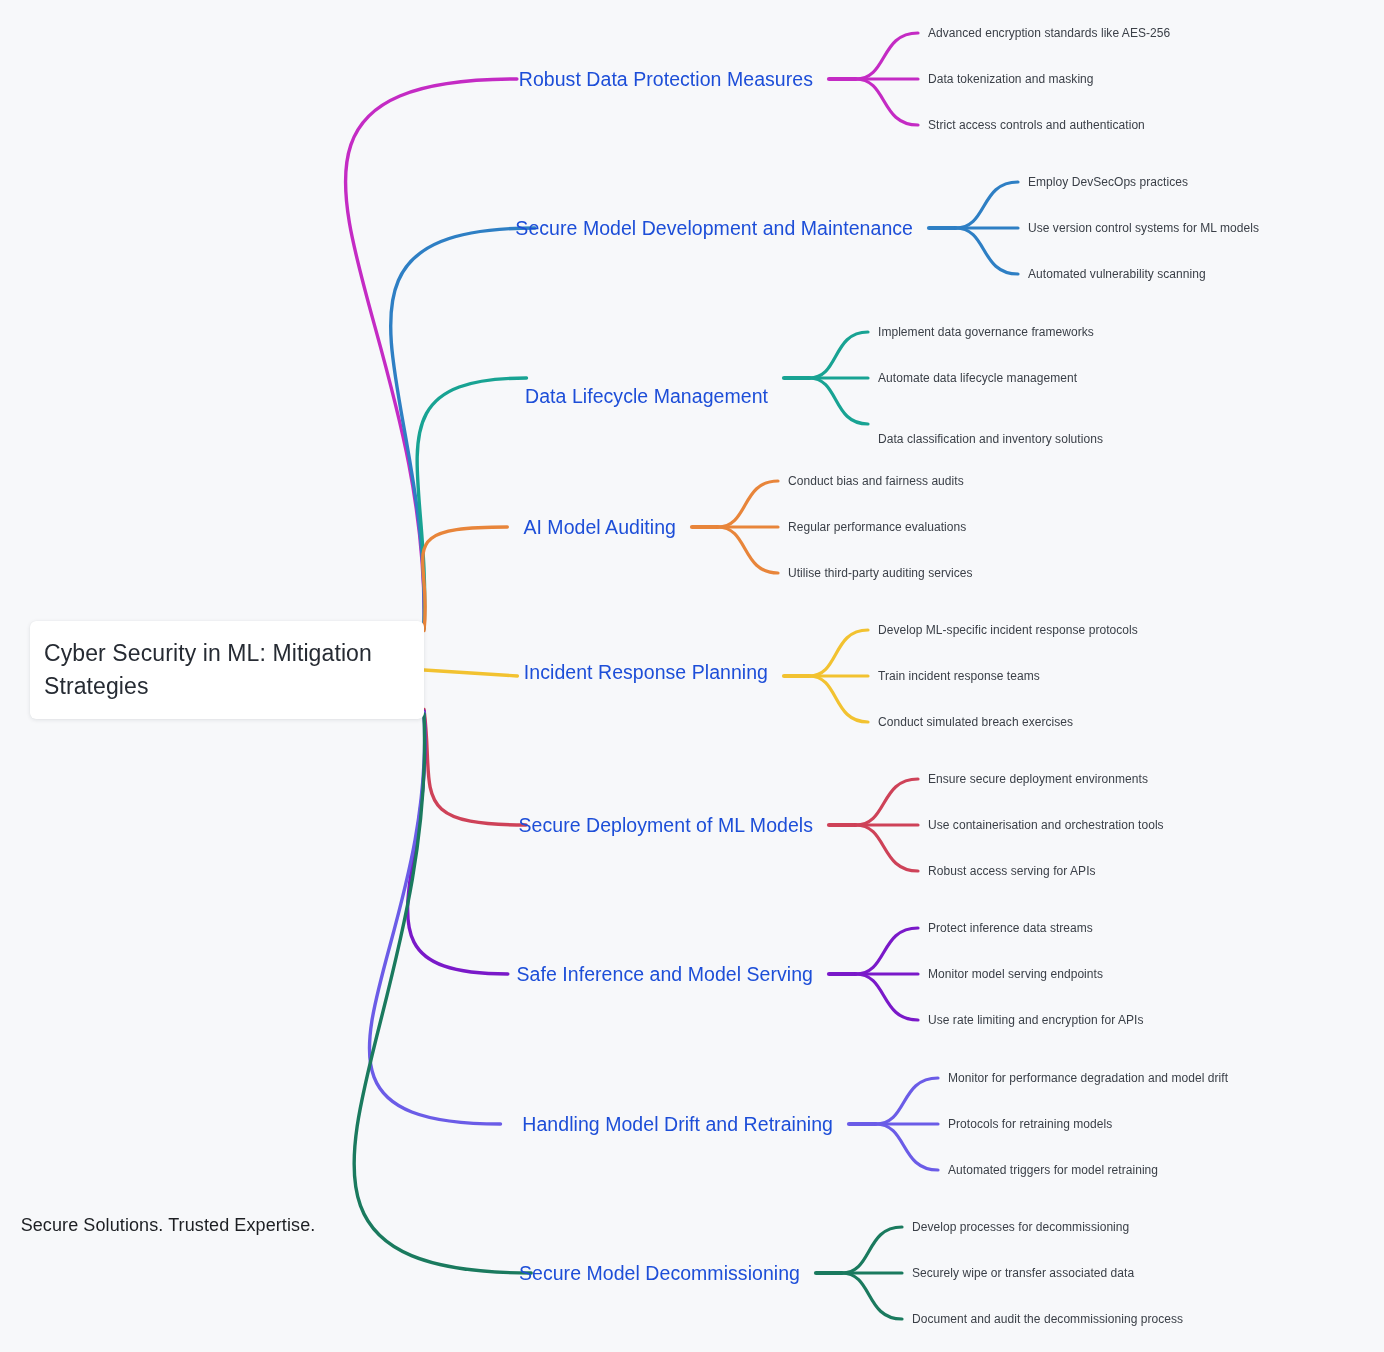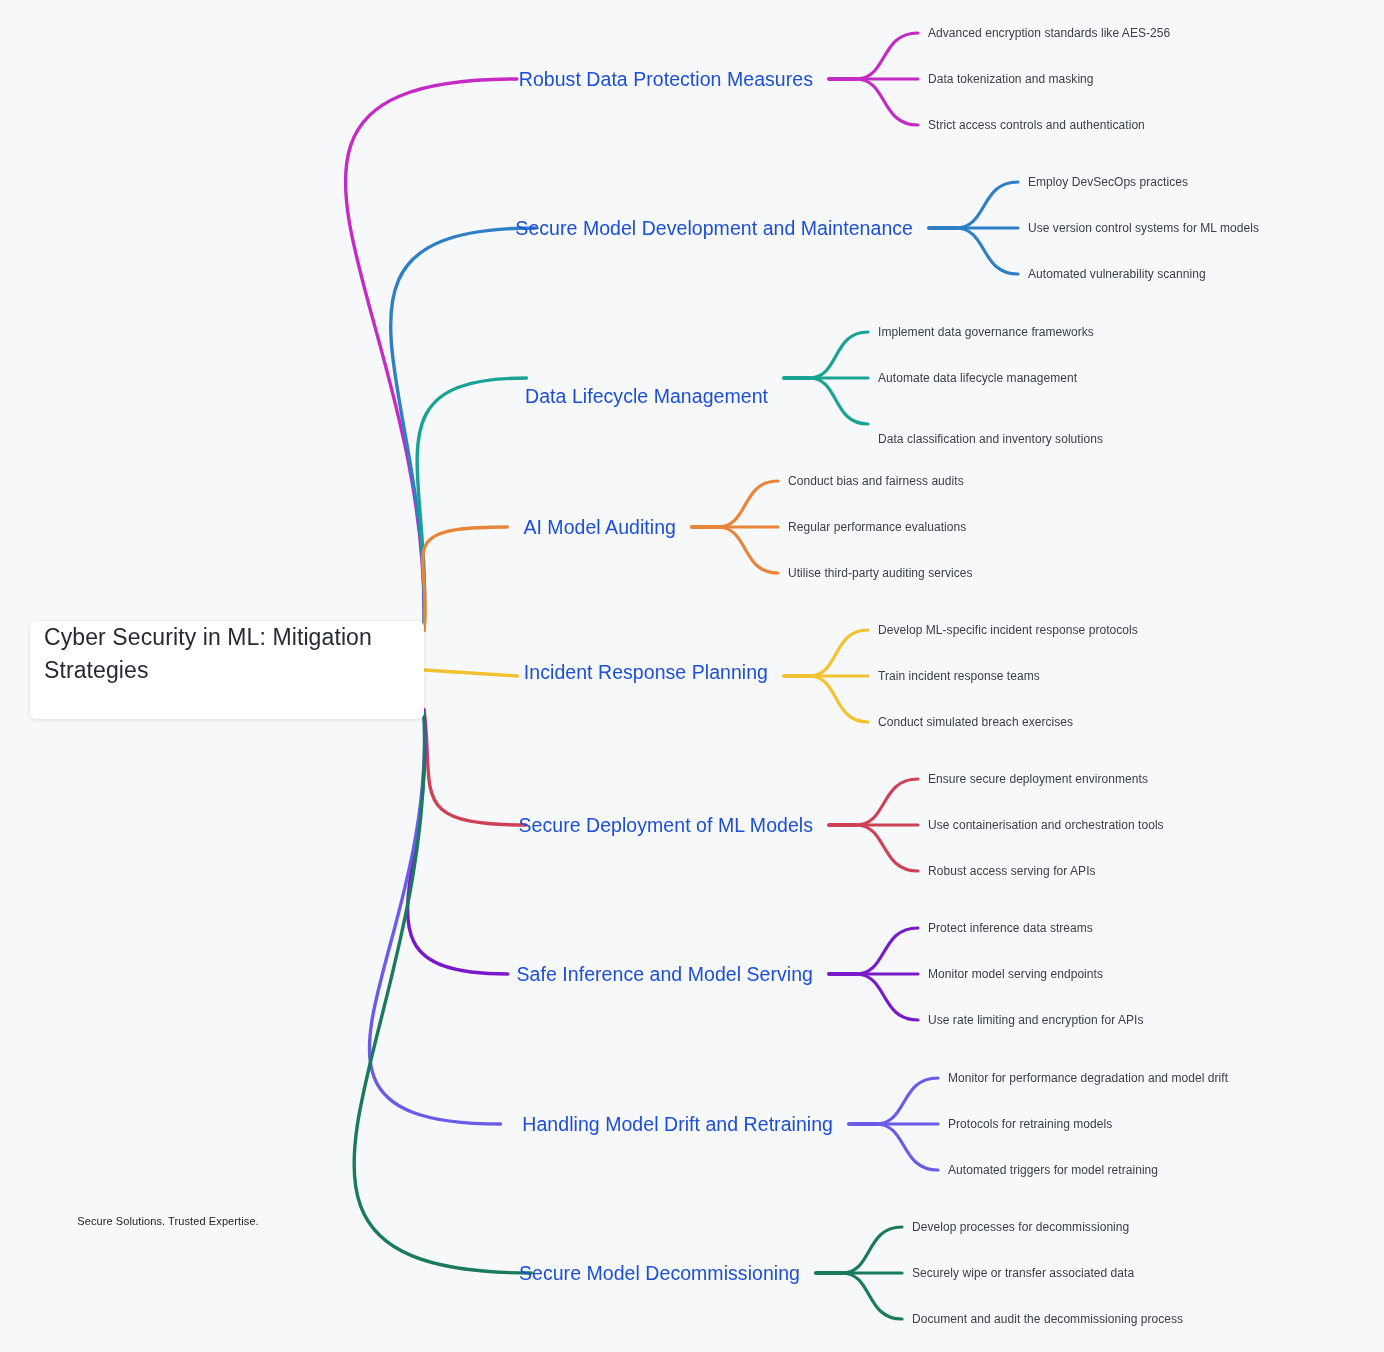--- a/index.html
+++ b/index.html
@@ -39,21 +39,21 @@
     position: absolute;
     left: 30px;
     top: 621px;
     width: 394px;
     height: 98px;
     background: #ffffff;
     border-radius: 6px;
     box-shadow: 0 1px 4px rgba(20,25,40,0.10), 0 0 1px rgba(20,25,40,0.08);
     box-sizing: border-box;
     display: flex;
-    align-items: flex-start;
+    align-items: center;
     padding: 0 26px 0 14px;
   }
   .root-label {
     font-size: 23px;
     line-height: 33px;
     color: #262b33;
     letter-spacing: 0.1px;
     font-weight: 400;
   }
 
@@ -98,21 +98,21 @@
   .logo-word {
     font-size: 52px;
     font-weight: 700;
     color: #0c0c0d;
     letter-spacing: -1.2px;
     line-height: 1;
     font-family: "Liberation Sans", "DejaVu Sans", sans-serif;
   }
   .logo-tagline {
     margin-top: 7px;
-    font-size: 11px;
+    font-size: 18px;
     color: #1d1f23;
     letter-spacing: 0.1px;
     white-space: nowrap;
   }
 </style>
 </head>
 <body>
 
 <svg id="mindmap-canvas" viewBox="0 0 1384 1352" xmlns="http://www.w3.org/2000/svg" aria-hidden="true">
   <g id="edges-main">

